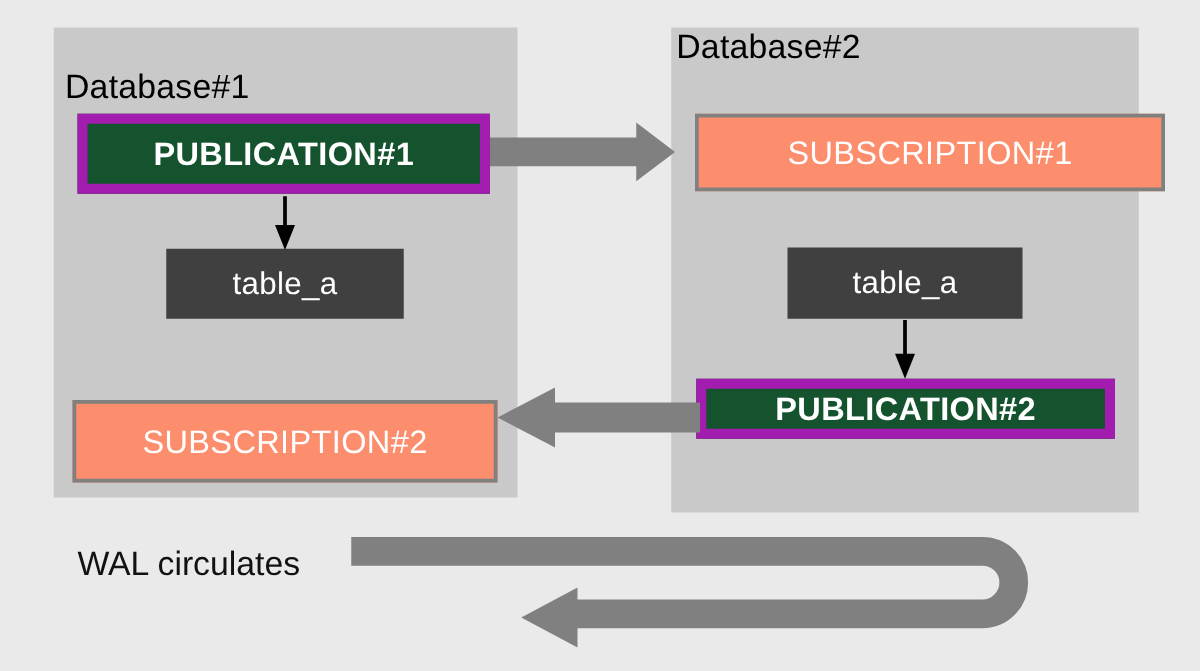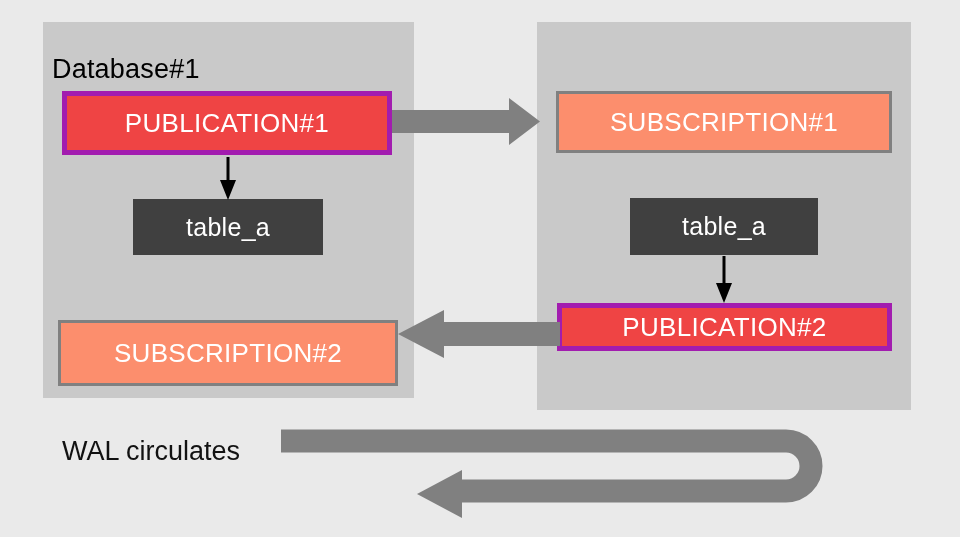--- a/index.html
+++ b/index.html
@@ -40,38 +40,39 @@
     box-sizing: border-box;
     display: flex;
     align-items: center;
     justify-content: center;
     color: #ffffff;
     font-size: 26px;
     letter-spacing: 0.3px;
     white-space: nowrap;
   }
   .node.pub {
-    background: #ef4444;
-    border: 5px solid #a21caf;
+    background: #14532d;
+    border: 8px solid #a21caf;
+    font-weight: bold;
   }
   .node.sub {
     background: #fc8e6d;
     border: 3px solid #808080;
   }
   .node.table {
     background: #404040;
     border: none;
     font-size: 25px;
   }
 
   #node-pub1  { left: 62px;  top: 91px;  width: 330px; height: 64px; }
   #node-tbl1  { left: 133px; top: 199px; width: 190px; height: 56px; }
   #node-sub2  { left: 58px;  top: 300px; width: 340px; height: 66px; margin-top: 20px; }
 
-  #node-sub1  { left: 556px; top: 91px;  width: 336px; height: 62px; }
+  #node-sub1  { left: 556px; top: 91px;  width: 376px; height: 62px; }
   #node-tbl2  { left: 630px; top: 198px; width: 188px; height: 57px; }
   #node-pub2  { left: 557px; top: 303px; width: 335px; height: 48px; }
 
   
   #arrows {
     position: absolute;
     left: 0;
     top: 0;
     width: 960px;
     height: 537px;
@@ -101,20 +102,21 @@
 </style>
 </head>
 <body>
 
 <div id="canvas">
 
   <div class="db-panel" id="panel-db1"></div>
   <div class="db-title" id="title-db1">Database#1</div>
 
   <div class="db-panel" id="panel-db2"></div>
+  <div class="db-title" id="title-db2">Database#2</div>
 
   <div class="node pub" id="node-pub1">PUBLICATION#1</div>
 
   <div class="node table" id="node-tbl1">table_a</div>
 
   <div class="node sub" id="node-sub2">SUBSCRIPTION#2</div>
 
   <div class="node sub" id="node-sub1">SUBSCRIPTION#1</div>
 
   <div class="node table" id="node-tbl2">table_a</div>

